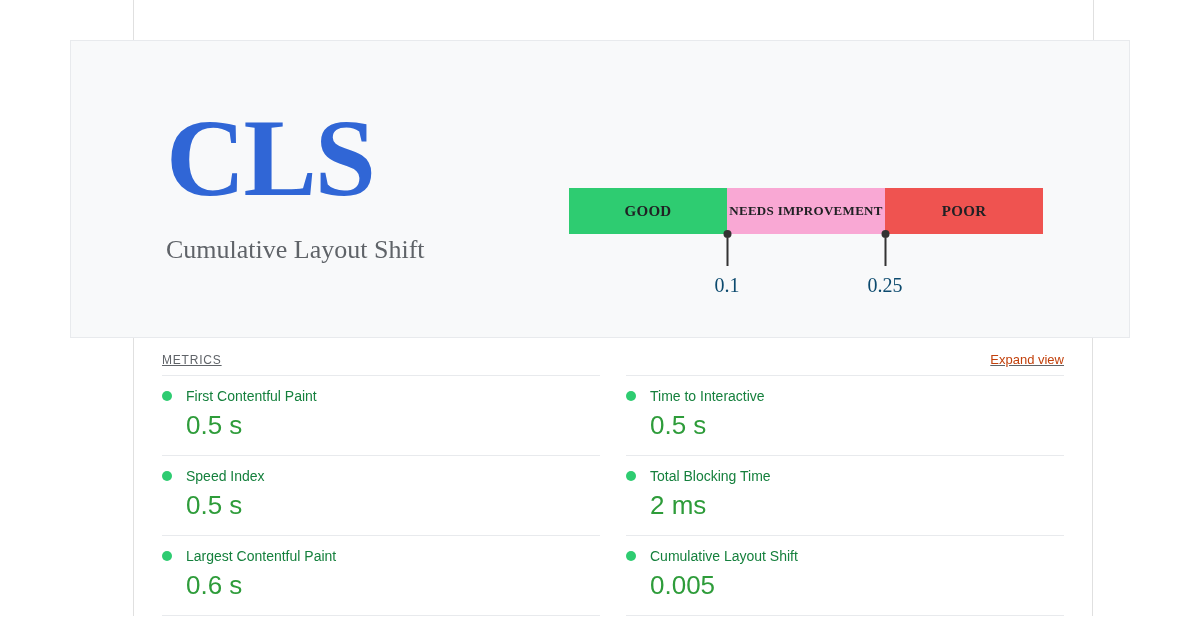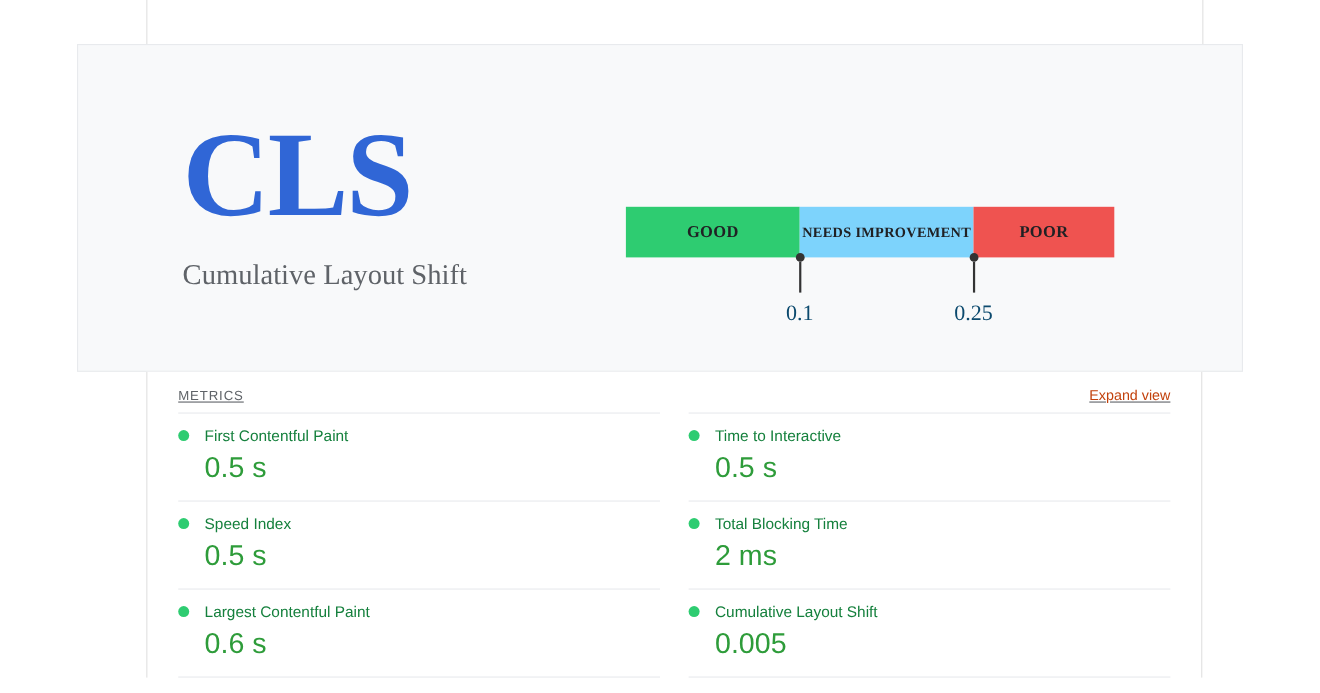--- a/index.html
+++ b/index.html
@@ -50,22 +50,22 @@
     height: 46px;
   }
   .seg {
     display: flex; align-items: center; justify-content: center;
     font-size: 15px; font-weight: 700; color: #202124;
     letter-spacing: 0.3px;
     text-align: center;
     line-height: 1.1;
   }
   .seg.good { background: #2ecc71; width: 158px; }
-  .seg.needs { background: #7dd3fc; width: 158px; font-size: 13px; }
-  .seg.poor { background: #ef5350; width: 128px; }
+  .seg.needs { background: #f9a8d4; width: 158px; font-size: 13px; }
+  .seg.poor { background: #ef5350; width: 158px; }
   .ticks { position: relative; width: 474px; height: 60px; }
   .tick {
     position: absolute;
     top: -4px;
     transform: translateX(-50%);
     display: flex; flex-direction: column; align-items: center;
   }
   .tick-dot { width: 8px; height: 8px; border-radius: 50%; background: #333; }
   .tick-line { width: 2px; height: 28px; background: #333; }
   .tick-label { margin-top: 8px; font-size: 20px; color: #0c4a6e; }

